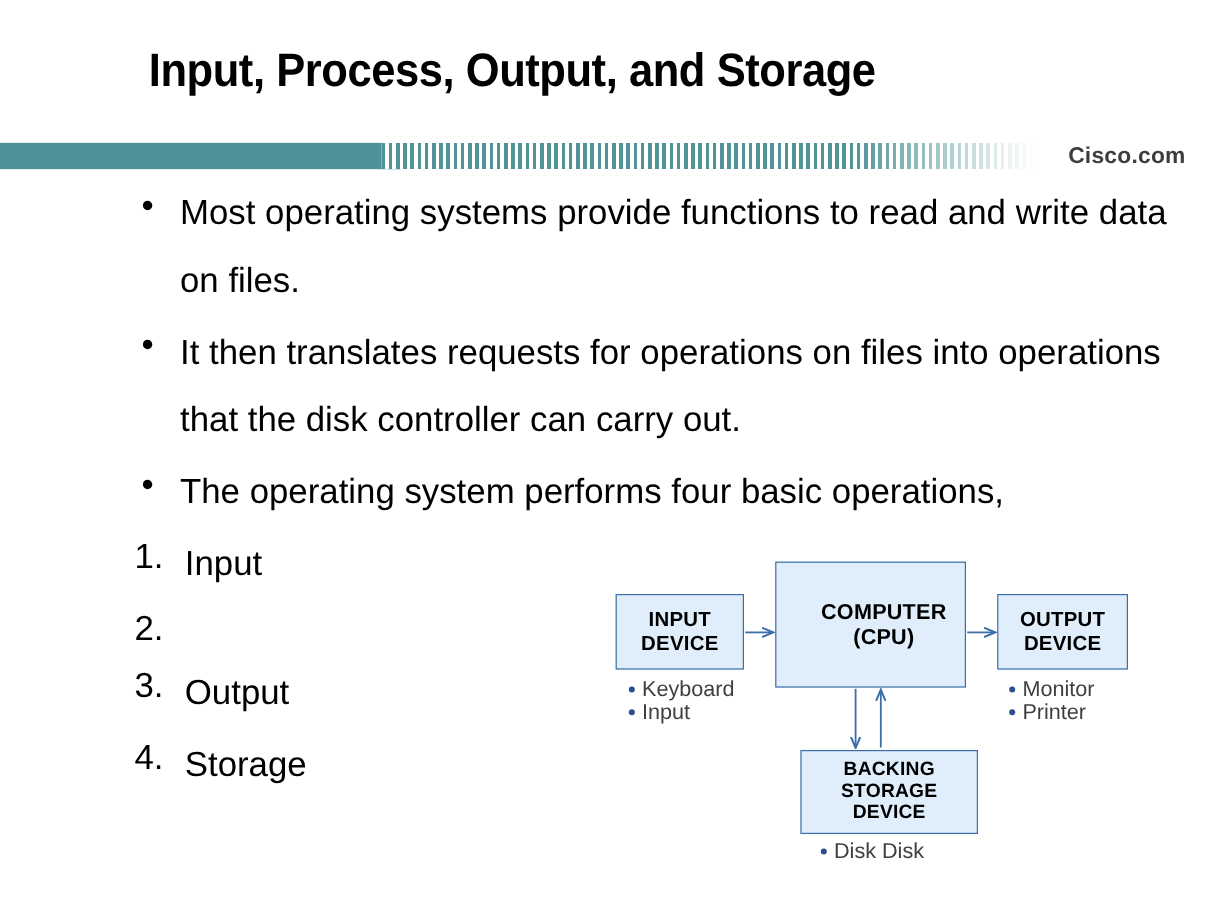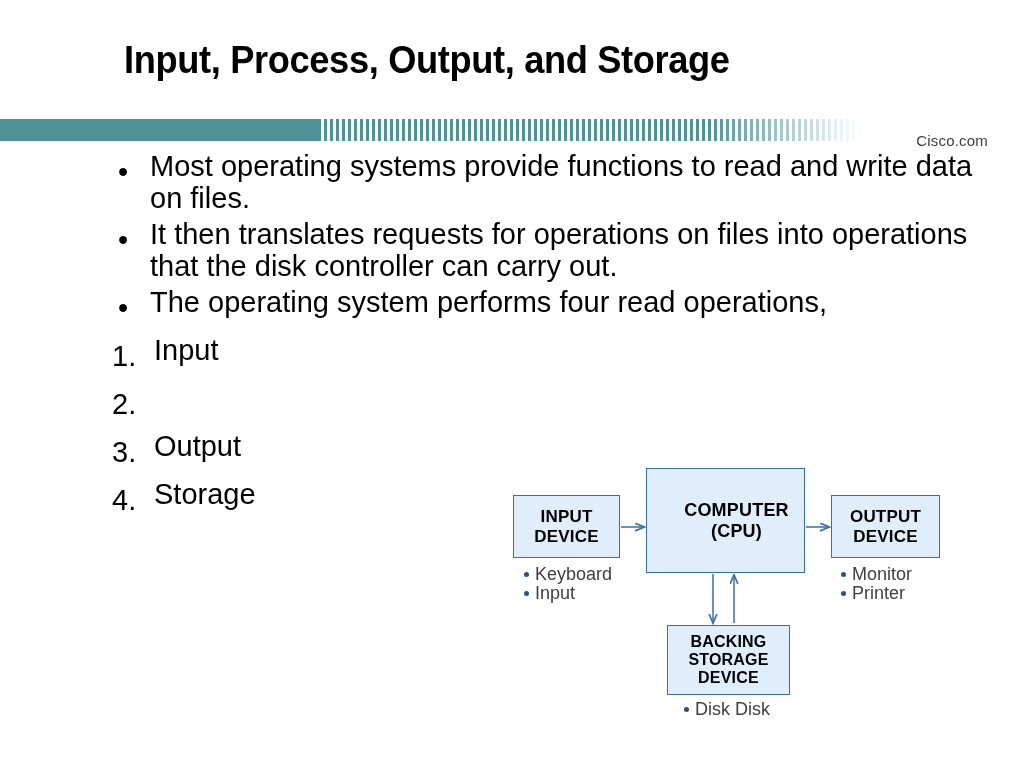--- a/index.html
+++ b/index.html
@@ -70,26 +70,25 @@
       #4f9399 0px, #4f9399 3px,
       #ffffff 3px, #ffffff 6px
     );
     -webkit-mask-image: linear-gradient(to right, rgba(0,0,0,1) 0%, rgba(0,0,0,1) 72%, rgba(0,0,0,0.15) 95%, rgba(0,0,0,0) 100%);
     mask-image: linear-gradient(to right, rgba(0,0,0,1) 0%, rgba(0,0,0,1) 72%, rgba(0,0,0,0.15) 95%, rgba(0,0,0,0) 100%);
   }
   .band-brand {
     position: absolute;
     right: 36px;
     top: 0px;
-    font-size: 15px;
-    font-weight: normal;
+    font-size: 19px;
+    font-weight: bold;
     color: #3d3d3d;
     letter-spacing: 0.2px;
     line-height: 24px;
-    margin-top: 10px;
   }
 
   
   .body-list {
     position: absolute;
     left: 112px;
     top: 150px;
     width: 900px;
   }
   .bullet-item {
@@ -109,21 +108,21 @@
     box-sizing: border-box;
   }
   .bullet-mark.num {
     font-size: 29px;
     padding-left: 0px;
     width: 42px;
     flex: 0 0 42px;
   }
   .bullet-text {
     font-size: 29px;
-    line-height: 32px;
+    line-height: 56px;
     color: #000000;
     max-width: 830px;
   }
   .num-item .bullet-text { white-space: nowrap; }
 
   
   .diagram {
     position: absolute;
     left: 500px;
     top: 455px;
@@ -142,21 +141,21 @@
     color: #000000;
     font-weight: bold;
     letter-spacing: 0.2px;
     text-align: center;
   }
   .dbox span { display: block; line-height: 1.12; }
 
   #box-input  { left: 13px;  top: 40px;  width: 107px; height: 63px; font-size: 17px; }
   #box-cpu    { left: 146px; top: 13px;  width: 159px; height: 105px; font-size: 18px; padding-left: 22px; }
   #box-output { left: 331px; top: 40px;  width: 109px; height: 63px; font-size: 17px; }
-  #box-storage{ left: 167px; top: 170px; width: 123px; height: 70px; font-size: 16px; }
+  #box-storage{ left: 167px; top: 170px; width: 148px; height: 70px; font-size: 16px; }
 
   .dsub {
     position: absolute;
     font-size: 18px;
     line-height: 19px;
     color: #3f3f3f;
     white-space: nowrap;
   }
   .dsub .dot {
     display: inline-block;
@@ -200,21 +199,21 @@
     <div class="bullet-text">Most operating systems provide functions to read and write data on files.</div>
   </div>
 
   <div class="bullet-item">
     <div class="bullet-mark">•</div>
     <div class="bullet-text">It then translates requests for operations on files into operations that the disk controller can carry out.</div>
   </div>
 
   <div class="bullet-item">
     <div class="bullet-mark">•</div>
-    <div class="bullet-text">The operating system performs four read operations,</div>
+    <div class="bullet-text">The operating system performs four basic operations,</div>
   </div>
 
   <div class="bullet-item num-item">
     <div class="bullet-mark num">1.</div>
     <div class="bullet-text">Input</div>
   </div>
 
   <div class="bullet-item num-item">
     <div class="bullet-mark num">2.</div>
   </div>

